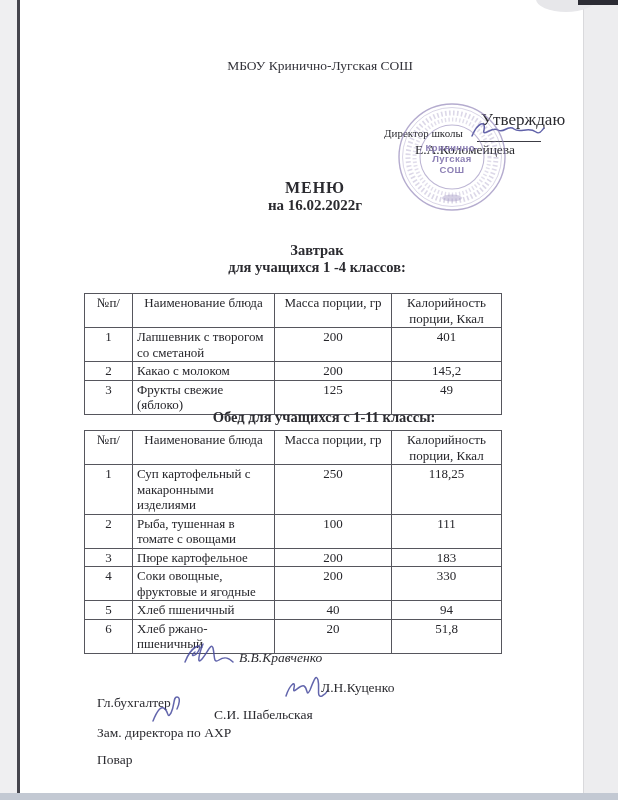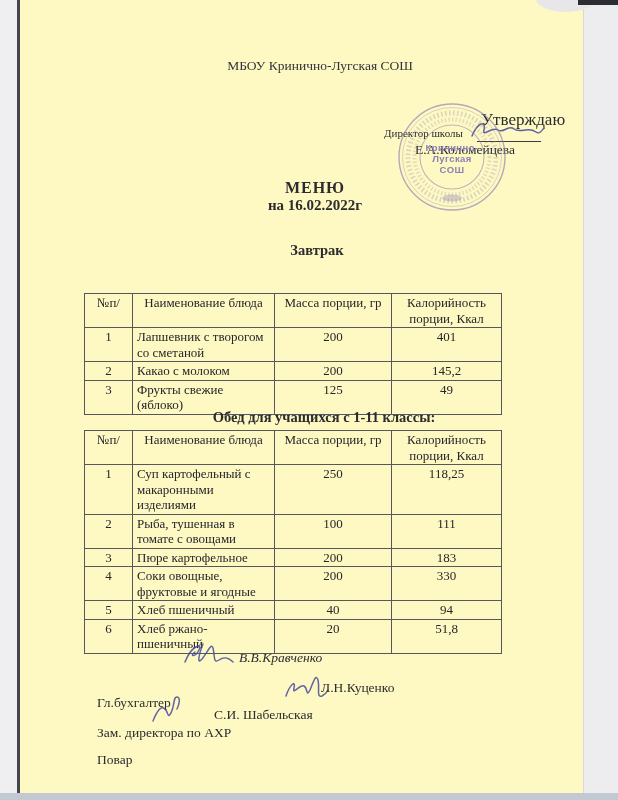--- a/index.html
+++ b/index.html
@@ -3,21 +3,21 @@
 <meta charset="utf-8">
 <style>
   html,body{margin:0;padding:0;}
   body{
     width:618px;height:800px;
     font-family:"Liberation Serif", serif;
     background:#e9e9ec;
   }
   .page{
     position:relative;width:618px;height:800px;overflow:hidden;
-    background:#fef9c3;
+    background:#ffffff;
     color:#2b2b30;
   }
   
   .edge-left-strip{position:absolute;left:0;top:0;width:17px;height:800px;background:#efeff1;}
   .edge-left-line{position:absolute;left:17px;top:0;width:3px;height:800px;background:#45454d;}
   .edge-right-line{position:absolute;left:583px;top:0;width:1px;height:800px;background:#d9d9dc;}
   .edge-right-strip{position:absolute;left:584px;top:0;width:34px;height:800px;background:#ededef;}
   .edge-top-right-bar{position:absolute;left:578px;top:0;width:40px;height:5px;background:#2c2c34;}
   .edge-bottom-band{position:absolute;left:0;top:793px;width:618px;height:7px;background:#c3c9d3;}
   .corner-shade{position:absolute;left:536px;top:-14px;width:60px;height:26px;border-radius:50%;background:#e7e7ea;}
@@ -102,20 +102,21 @@
   <div class="stamp-center-text" style="color:#8d80b5;">
     <div style="margin-top:41px;">Кринично-</div>
     <div>Лугская</div>
     <div>СОШ</div>
   </div>
 
   <div class="menu-title">МЕНЮ</div>
   <div class="menu-date">на 16.02.2022г</div>
 
   <div class="bf-head1">Завтрак</div>
+  <div class="bf-head2">для учащихся 1 -4 классов:</div>
 
   <table class="menu t-breakfast">
     <colgroup>
         <col class="c-num">
         <col class="c-dish">
         <col class="c-mass">
         <col class="c-kcal">
       </colgroup>
     <tbody>
         <tr>

